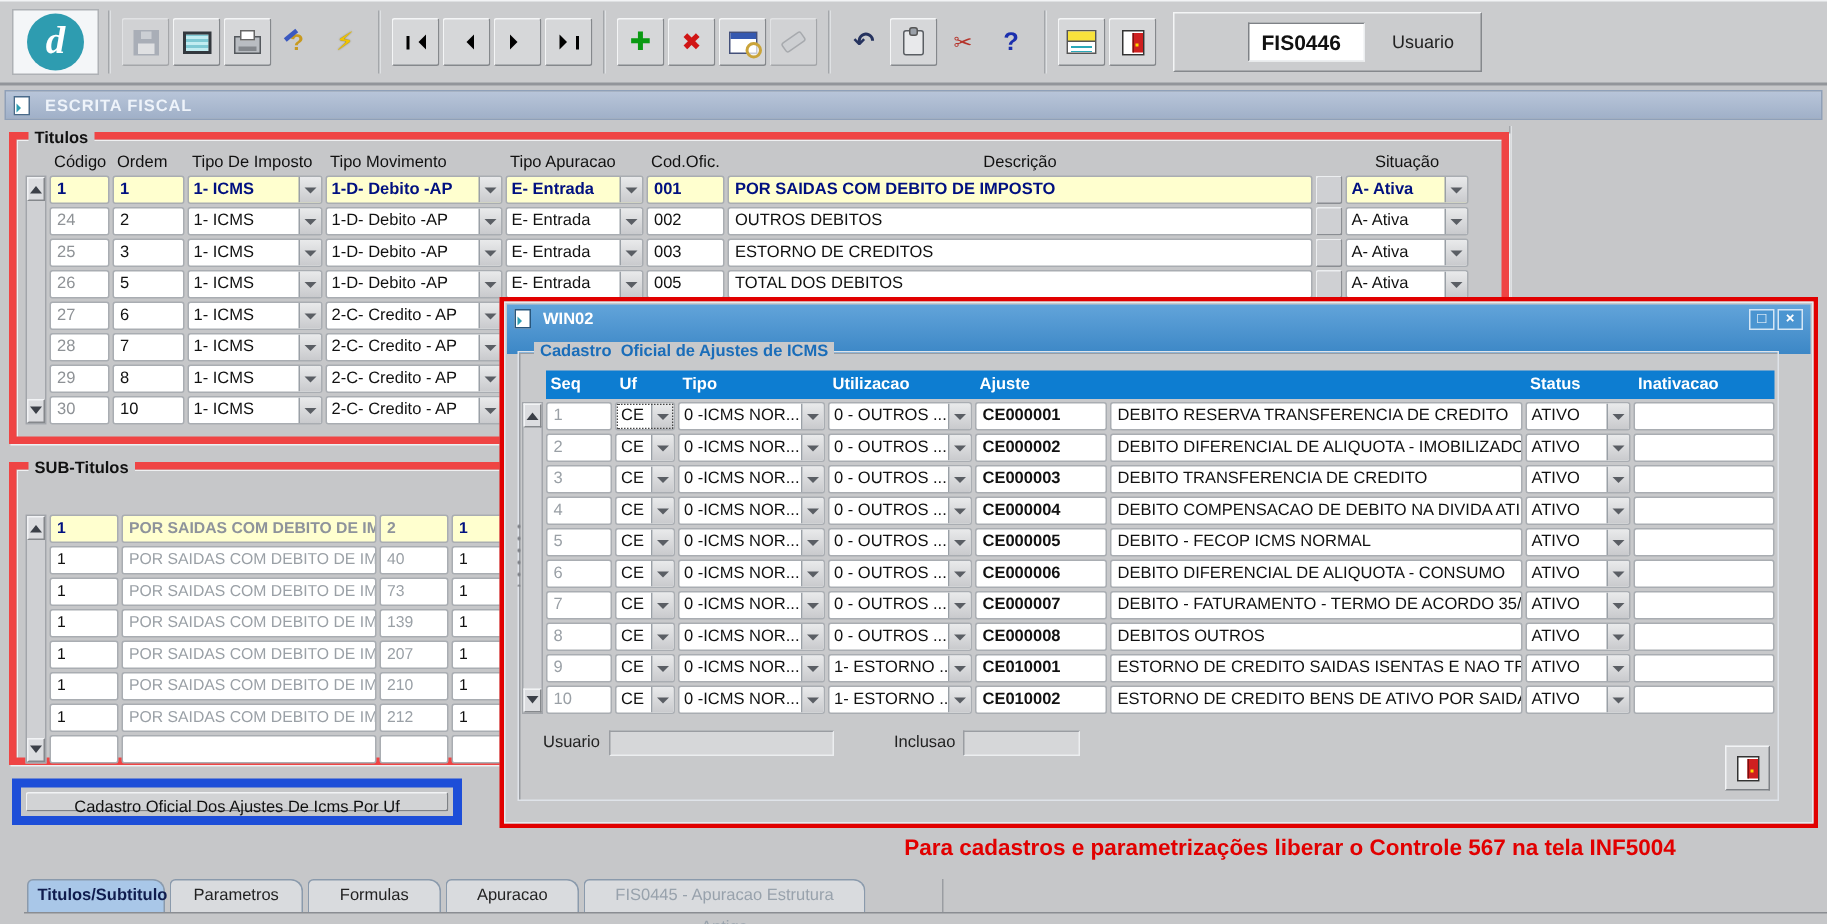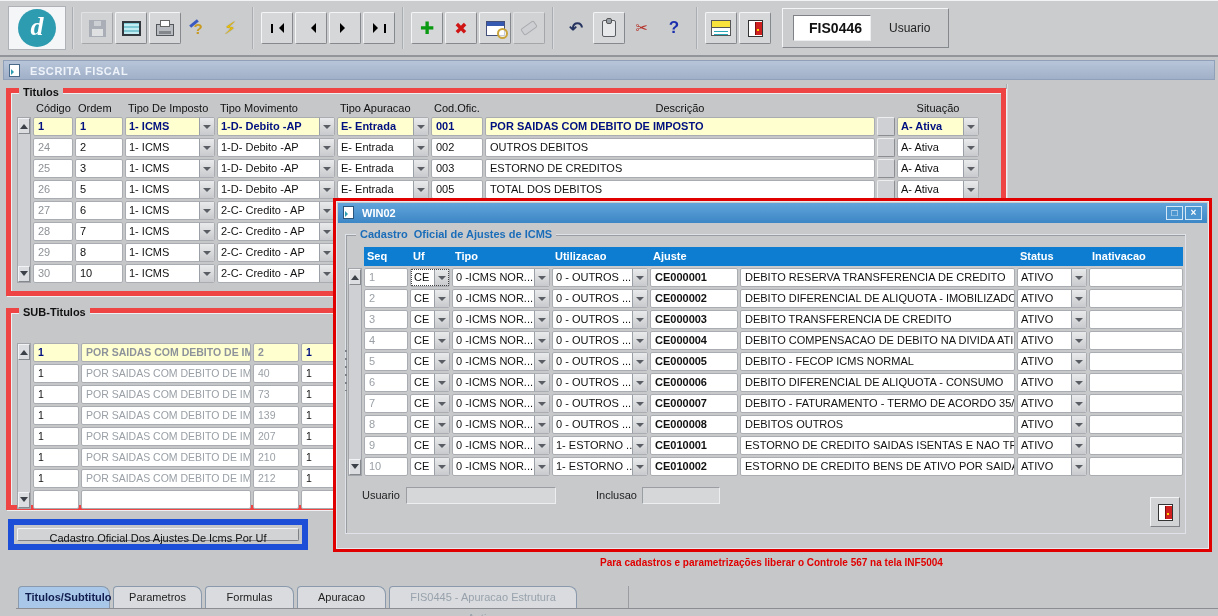--- a/index.html
+++ b/index.html
@@ -43,21 +43,21 @@
   .i-help { color:#1b2fae; font-weight:bold; font-size:17px; }
   .i-menu { width:20px; height:16px; border:1px solid #555; background:#fff; position:relative; }
   .i-menu::before { content:''; position:absolute; left:0; right:0; top:0; height:6px; background:#f8e23c; border-bottom:1px solid #555; }
   .i-menu::after { content:''; position:absolute; left:2px; right:2px; top:8px; height:6px; background:repeating-linear-gradient(0deg,#2aa8b8 0 1px,transparent 1px 3px); }
   .i-door { width:15px; height:17px; background:#fff; border:1px solid #333; position:relative; }
   .i-door::before { content:''; position:absolute; left:6px; top:1px; width:6px; bottom:1px; background:#cf1f1f; border-left:1px solid #7d0f0f; }
   .i-door::after { content:''; position:absolute; left:8px; top:8px; width:2px; height:2px; background:#ffd800; }
 
   .prog-panel { display:flex; align-items:center; height:40px; margin-left:10px; padding:0 10px; border:1px solid; border-color:#f4f5f6 #85888c #85888c #f4f5f6; }
   .inset-field { background:#fff; border:1px solid; border-color:#7e8destroy; border-color:#7e8186 #eceef0 #eceef0 #7e8186; height:26px; line-height:24px; font-weight:bold; font-size:14px; padding:0 8px; }
-  .prog-code { width:78px; text-align:right; }
+  .prog-code { width:78px; text-align:left;margin-left:39px; }
   .user-label { margin:0 8px 0 18px; font-size:12px; color:#222; }
   .user-field { width:232px; }
 
   
   #titlebar { position:absolute; left:3px; top:60px; width:1212px; height:20px; background:linear-gradient(#b8c5d9,#a0b0c8); color:#eef3fa; font-weight:bold; line-height:20px; padding-left:26px; letter-spacing:.6px; border:1px solid #8fa0b8; }
   .i-doc { position:absolute; left:5px; top:3px; width:11px; height:13px; background:#fff; border:1px solid #4a6a8a; }
   .i-doc::after { content:''; position:absolute; left:1px; top:4px; width:0; height:0; border:3px solid transparent; border-left-color:#2d9db2; }
 
   
   .groupbox { position:absolute; border:5px solid #ef4444; box-shadow:1px 1px 0 #eef0f2 inset, 1px 1px 0 #eef0f2; background:#c6c7c9; }
@@ -105,21 +105,21 @@
   
   #cad-btn-wrap { position:absolute; left:8px; top:519px; width:300px; height:31px; border:6px solid #1d4ed8; }
   #cad-btn { position:absolute; left:3px; top:3px; right:3px; bottom:3px; background:#d2d3d5; border:1px solid; border-color:#f2f3f5 #7e8186 #7e8186 #f2f3f5; border-radius:2px; text-align:center; line-height:19px; color:#111; }
 
   
   #form-edge { position:absolute; left:1006px; top:84px; width:2px; height:466px; background:linear-gradient(90deg,#95989c,#eef0f2); }
 
   
   #modal { position:absolute; left:333px; top:198px; width:879px; height:354px; border:3px solid #e10000; background:#c8c9cb; z-index:10; }
   #modal-inner { position:absolute; inset:0; border:1px solid #e6e9ee; }
-  #m-titlebar { position:absolute; left:1px; top:1px; right:1px; height:20px; background:linear-gradient(#62a4da,#3c87c6); color:#fff; font-weight:bold; line-height:20px; padding-left:24px; }
+  #m-titlebar { position:absolute; left:1px; top:1px; right:1px; height:33px; background:linear-gradient(#62a4da,#3c87c6); color:#fff; font-weight:bold; line-height:20px; padding-left:24px; }
   #m-titlebar .i-doc { border-color:#29567c; }
   .m-ctrl { position:absolute; top:3px; width:17px; height:14px; background:#4b95d1; border:1px solid #d5e6f5; color:#fff; font-size:10px; line-height:12px; text-align:center; font-weight:bold; }
   #m-max { right:24px; } #m-close { right:5px; }
   #m-group { position:absolute; left:8px; top:32px; width:841px; height:300px; border:1px solid #dfe3e9; box-shadow:1px 1px 0 #9a9da2 inset; }
   #m-grouplabel { position:absolute; top:-7px; left:10px; background:#c8c9cb; padding:0 4px; color:#1a6db9; font-weight:bold; white-space:pre; }
   #m-headbar { position:absolute; left:18px; top:12px; width:819px; height:19px; background:#0d7dd1; }
   #m-hd   { left:2px; top:12px; grid-template-columns:14px 44px 40px 98px 96px 88px 275px 70px 94px; }
   #m-hd .hcell { color:#fff; font-weight:bold; line-height:19px; }
   #m-rows { left:2px; top:33px; grid-template-columns:14px 44px 40px 98px 96px 88px 275px 70px 94px; }
   #m-rows .c-seq { color:#9aa0a6; }
@@ -128,21 +128,21 @@
   #m-track { left:2px; top:33px; height:208px; }
   .drag-dots { position:absolute; left:-6px; top:78px; width:6px; height:44px; background:radial-gradient(circle,#7d8086 1px,transparent 1.3px) 0 0/6px 8px; }
   .m-footrow { position:absolute; left:0; right:0; top:252px; height:20px; }
   .m-flabel { position:absolute; color:#222; line-height:17px; }
   .m-ffield { position:absolute; height:17px; background:#d6d7d9; border:1px solid; border-color:#9a9da2 #eceef0 #eceef0 #9a9da2; }
   #m-usuario-label { left:16px; } #m-usuario-field { left:60px; width:150px; }
   #m-inclusao-label { left:250px; } #m-inclusao-field { left:296px; width:78px; }
   #m-exit { position:absolute; left:804px; top:262px; width:30px; height:30px; background:#d2d3d5; border:1px solid; border-color:#f2f3f5 #7e8186 #7e8186 #f2f3f5; display:flex; align-items:center; justify-content:center; }
 
   
-  #footer-note { position:absolute; left:600px; top:557px; width:520px; text-align:left; color:#e10000; font-weight:bold; font-size:10px; }
+  #footer-note { position:absolute; left:600px; top:557px; width:520px; text-align:center; color:#e10000; font-weight:bold; font-size:15px; }
   #tabbar { position:absolute; left:0px; top:586px; width:1218px; height:24px;margin-left:16px; }
   .tab { position:absolute; top:0; height:22px; border:1px solid #8a9aac; border-bottom:none; border-radius:4px 8px 0 0; background:#d9dbde; color:#222; text-align:center; line-height:21px; padding:0 6px; }
   .tab.active { background:#a9c7e8; color:#101c4e; font-weight:bold; }
   .tab.disabled { color:#98a2ac; }
   #tab-0 { left:2px;   width:92px; }
   #tab-1 { left:97px;  width:89px; }
   #tab-2 { left:189px; width:89px; }
   #tab-3 { left:281px; width:89px; }
   #tab-4 { left:373px; width:188px; }
   #tab-underline { position:absolute; left:0; top:22px; width:1218px; height:1px; background:#8a8d92; }

